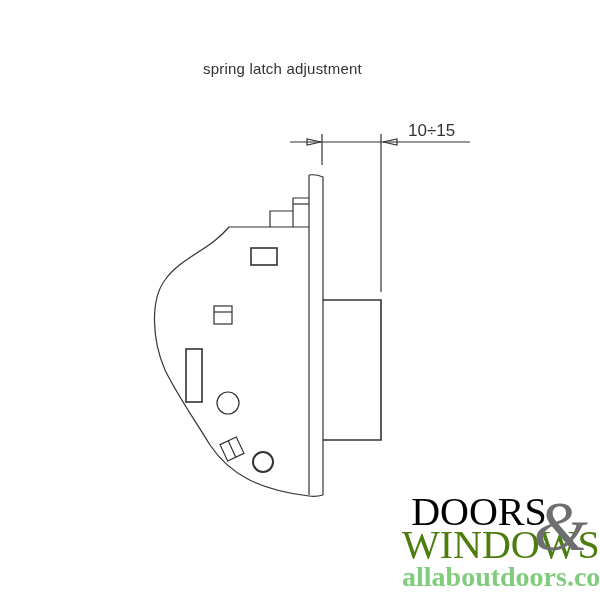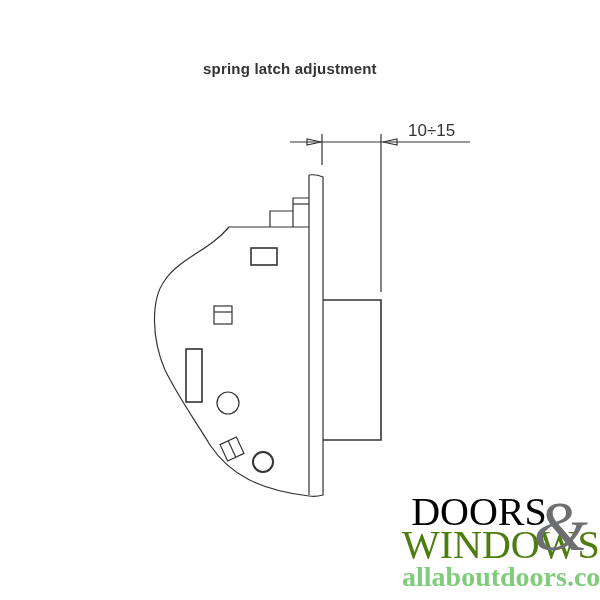--- a/index.html
+++ b/index.html
@@ -1,18 +1,18 @@
 <!DOCTYPE html>
 <html><head>
 <meta charset="utf-8">
 <style>
   html, body { margin: 0; padding: 0; background: #ffffff; }
   body { width: 600px; height: 600px; position: relative; overflow: hidden; font-family: "Liberation Sans", sans-serif; }
   .title { position: absolute; left: 0; width: 600px; top: 60px; text-align: center; font-size: 15px; color: #333; letter-spacing: 0.2px; padding-left: 0px; }
-  .title span { position: absolute; left: 203px; white-space: nowrap; font-weight: bold; }
+  .title span { position: absolute; left: 203px; white-space: nowrap; }
   svg.drawing { position: absolute; left: 0; top: 0; }
   .logo { position: absolute; right: 8px; bottom: 8px; width: 190px; text-align: center; font-family: "Liberation Serif", "DejaVu Serif", serif; }
   .logo .l1 { font-size: 22px; color: #6d6e70; letter-spacing: 0.5px; line-height: 22px; position: relative; left: -20px; }
   .logo .l2 { font-size: 40px; color: #000000; line-height: 32px; font-weight: normal; letter-spacing: 0px; position: relative; left: -18px; }
   .logo .l3 { font-size: 40px; color: #4d7c0f; line-height: 34px; letter-spacing: 0px; }
   .logo .l4 { font-size: 28px; color: #7fcc7a; line-height: 30px; font-weight: bold; }
   .logo .amp { position: absolute; right: 4px; top: -4px; font-size: 70px; color: #6d6e70; font-style: italic; line-height: 70px; }
 </style>
 </head>
 <body>

